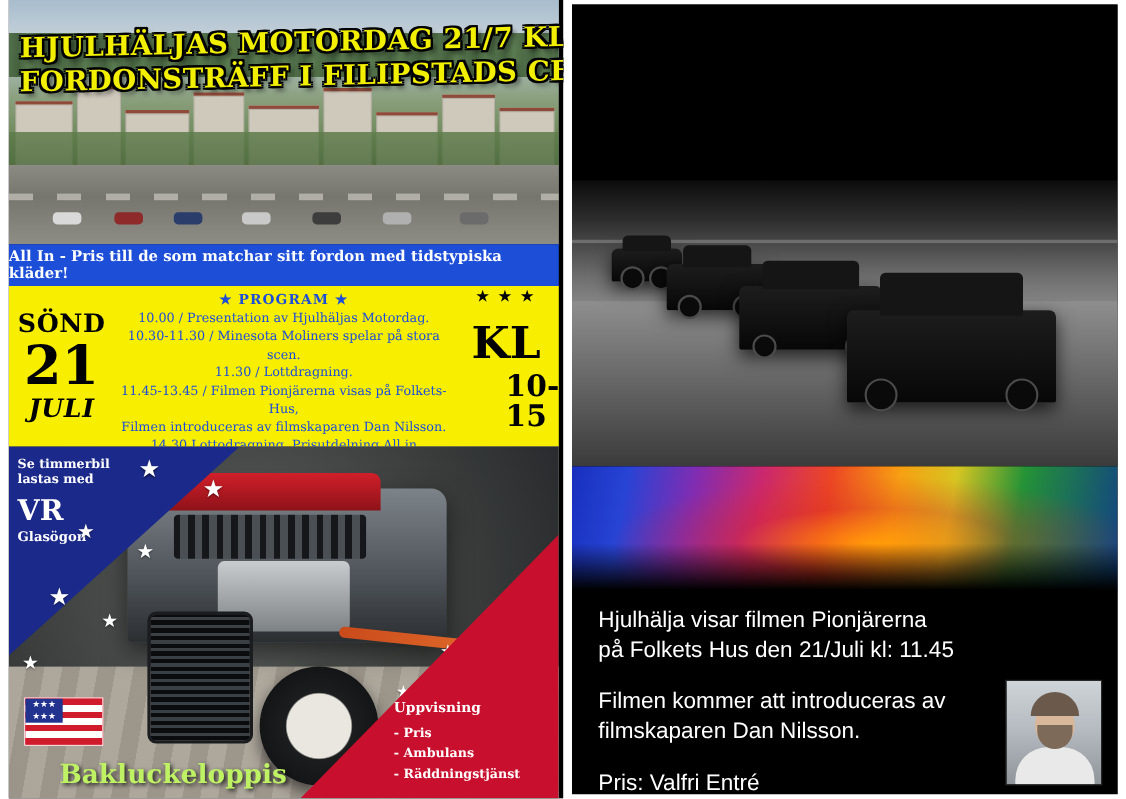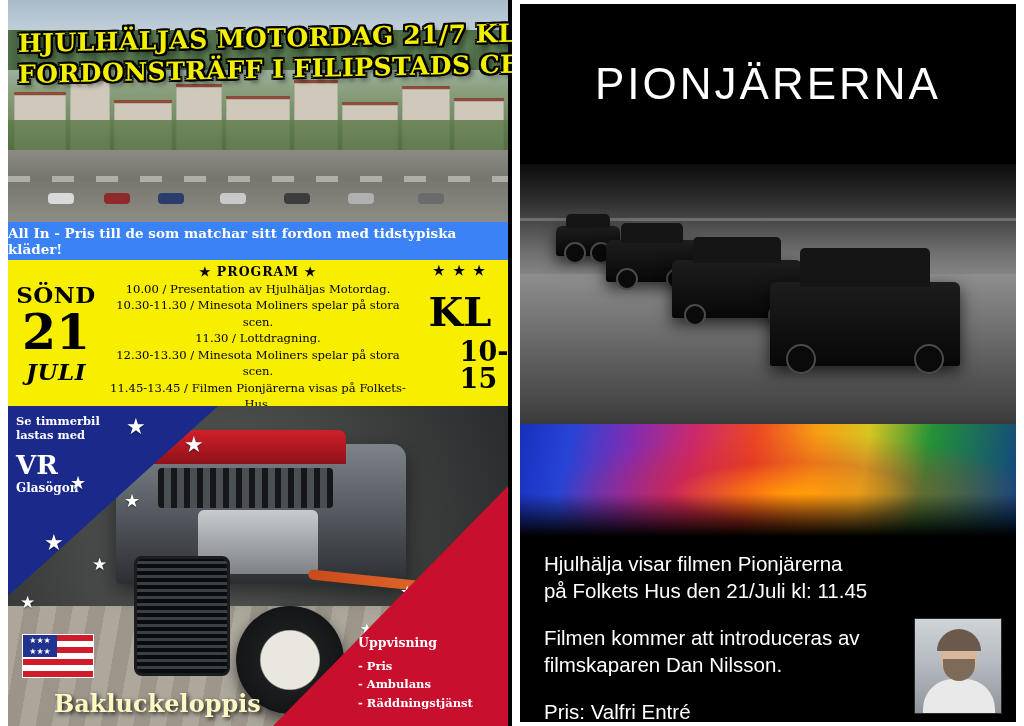--- a/index.html
+++ b/index.html
@@ -94,21 +94,21 @@
       4px 4px 5px rgba(0,0,0,.6);
     transform: skewY(-1.2deg);
     white-space: nowrap;
   }
 
   
   .allin-bar {
     position: absolute;
     left: 0; top: 222px;
     width: 500px; height: 38px;
-    background: #3b82f6;
+    background: #1d4ed8;
     display: flex; align-items: center; justify-content: center;
   }
   .allin-bar span {
     color: #ffffff;
     font-family: "DejaVu Serif", serif;
     font-weight: bold;
     font-size: 13.5px;
   }
 
   
@@ -130,21 +130,21 @@
     line-height: 1;
   }
   .date-col .sond { font-size: 23px; letter-spacing: .5px; }
   .date-col .num { font-size: 49px; margin: 2px 0 3px; }
   .date-col .mon { font-size: 23px; letter-spacing: .5px; font-style: italic; }
 
   .program-col {
     flex: 1;
     text-align: center;
     padding: 4px 2px 0;
-    color: #000000;
+    color: #1d4ed8;
     font-family: "DejaVu Serif", serif;
   }
   .program-col .ptitle {
     font-weight: bold;
     font-size: 12.5px;
     letter-spacing: 1px;
     margin-bottom: 2px;
   }
   .program-col ul { list-style: none; margin: 0; padding: 0; }
   .program-col li {
@@ -294,21 +294,21 @@
     position: absolute; left: 0; top: 0; width: 100%; height: 100%;
     background: repeating-linear-gradient(0deg, #cf1b2b 0 6px, #ffffff 6px 12px);
   }
   .flag-badge .canton2 {
     position: absolute; left: 0; top: 0; width: 34px; height: 22px;
     background: #21338f;
     color: #fff; font-size: 8px; line-height: 11px; text-align: center;
   }
   .bakluckeloppis {
     position: absolute; left: 46px; bottom: 8px;
-    color: #fef9c3;
+    color: #bef264;
     font-family: "DejaVu Serif", serif;
     font-weight: bold;
     font-size: 24px;
     text-shadow: 2px 2px 4px rgba(0,0,0,.8);
   }
 
   
   .poster-right {
     position: relative;
     width: 500px;
@@ -485,21 +485,20 @@
         <div class="num">21</div>
         <div class="mon">JULI</div>
       </div>
 
       <div class="program-col">
         <div class="ptitle">★  PROGRAM  ★</div>
         <ul>
           <li>10.00 / Presentation av Hjulhäljas Motordag.</li>
           <li>10.30-11.30 / Minesota Moliners spelar på stora scen.</li>
           <li>11.30 / Lottdragning.</li>
-          <li>12.30-13.30 / Minesota Moliners spelar på stora scen.</li>
           <li>11.45-13.45 / Filmen Pionjärerna visas på Folkets-Hus,</li>
           <li>Filmen introduceras av filmskaparen Dan Nilsson.</li>
           <li>14.30 Lottodragning, Prisutdelning All in</li>
         </ul>
       </div>
 
       <div class="kl-col">
         <div class="stars">★ ★ ★</div>
         <div class="kl">KL</div>
         <div class="hours">10-15</div>
@@ -554,21 +553,20 @@
         <div class="stripes"></div>
         <div class="canton2">★★★<br>★★★</div>
       </div>
       <div class="bakluckeloppis">Bakluckeloppis</div>
     </div>
   </div>
 
   <div class="poster-right">
 
     <div class="pr-title-zone">
-      <div class="pr-title">PIONJÄRERNA</div>
     </div>
 
     <div class="pr-photo">
       <div class="horizon"></div>
       <div class="road2"></div>
       <div class="oldcar c4">
           <div class="roof"></div>
           <div class="w" style="left:8px;"></div>
           <div class="w" style="right:8px;"></div>
         </div>

